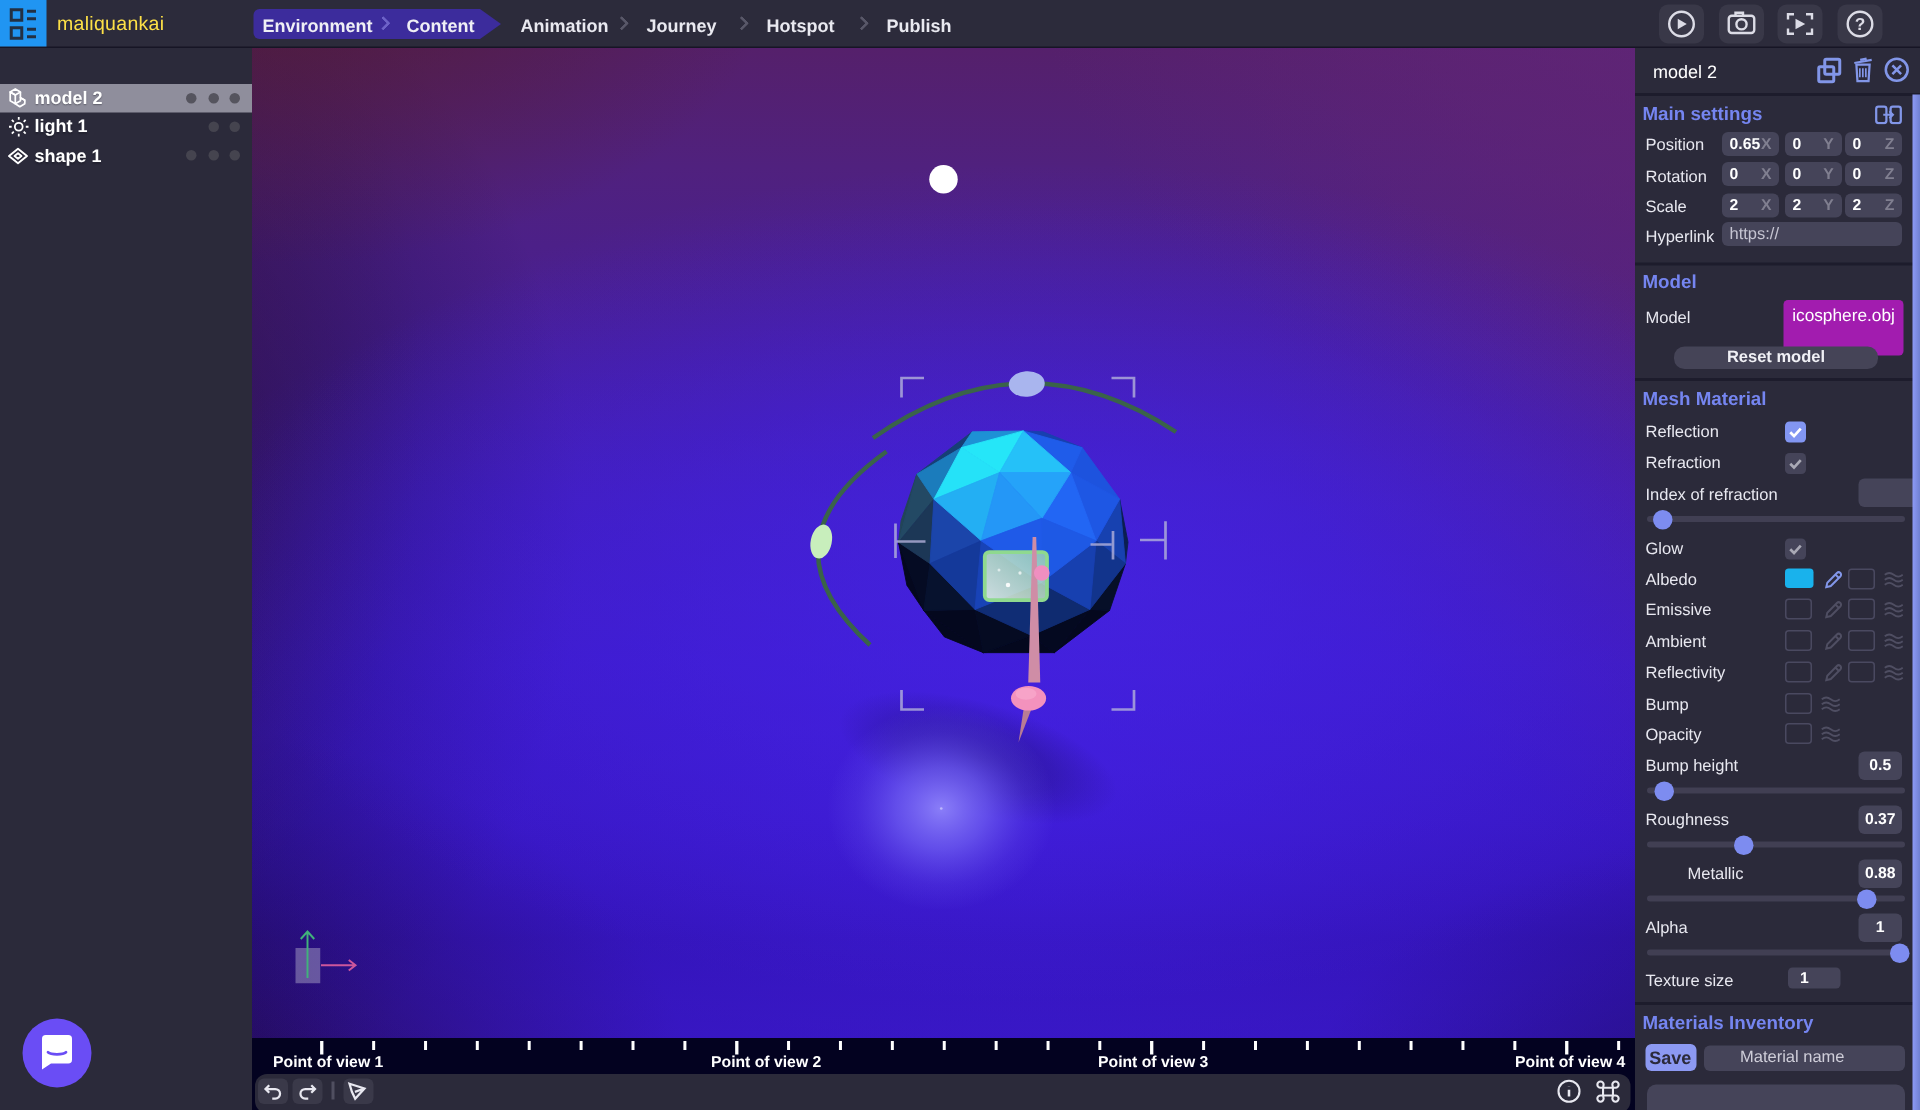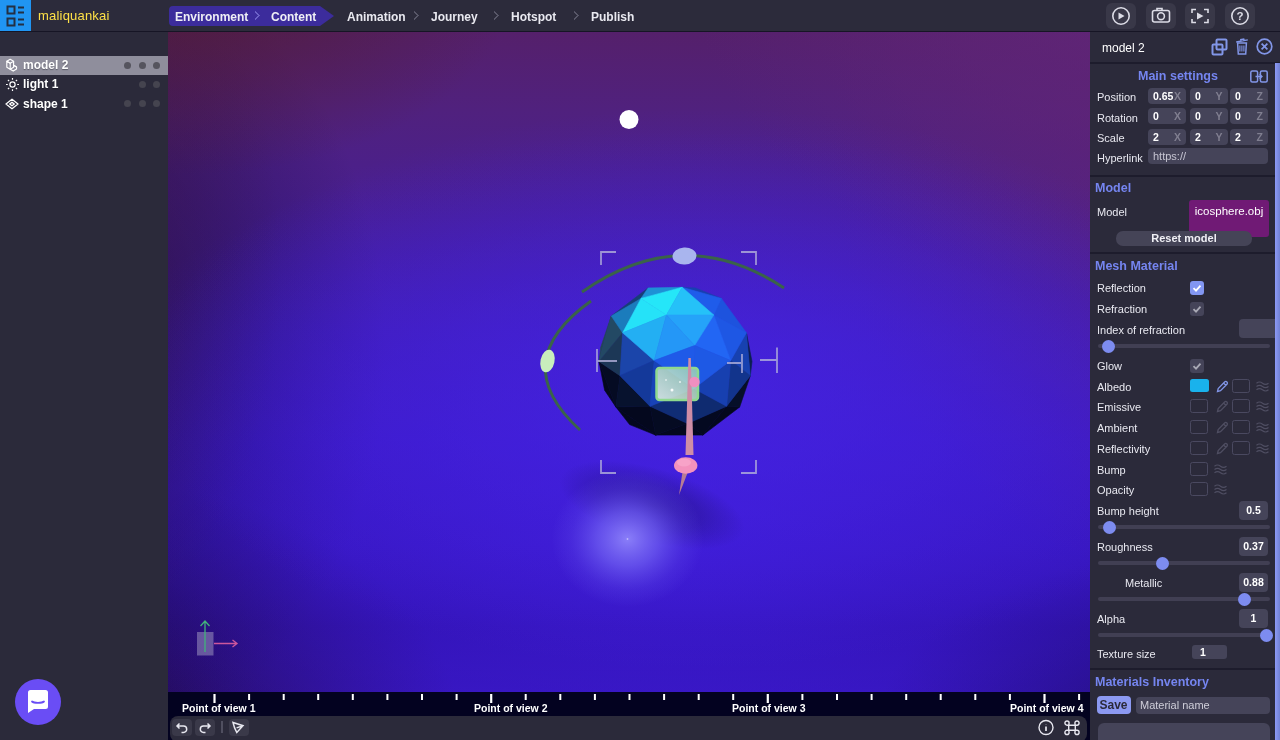--- a/index.html
+++ b/index.html
@@ -327,21 +327,21 @@
         <path d="M4.9 8.5v6M6.9 8.5v6M8.9 8.5v6" stroke-width="1.1"></path>
       </g>
     </svg>
 <svg class="abs" style="left:166px;top:6px;" width="17" height="17" viewBox="0 0 17 17">
       <g stroke="#8296e8" stroke-width="1.7" fill="none">
         <circle cx="8.5" cy="8.5" r="7.3"></circle>
         <path d="M5.6 5.6l5.8 5.8M11.4 5.6l-5.8 5.8"></path>
       </g>
     </svg>
 <div class="sep" style="top:30px;"></div>
-<div class="shead" style="top:37px;margin-left:43px;">Main settings</div>
+<div class="shead" style="top:37px;">Main settings</div>
 <svg class="abs" style="left:160px;top:37.5px;" width="18" height="13" viewBox="0 0 18 13">
       <g stroke="#8296e8" stroke-width="1.5" fill="none">
         <rect x="0.8" y="1" width="6.8" height="11" rx="1.5"></rect>
         <rect x="10.4" y="1" width="6.8" height="11" rx="1.5"></rect>
         <path d="M5.5 6.5h6.5m-2.4-2.3 2.4 2.3-2.4 2.3" stroke-width="1.3"></path>
       </g>
     </svg>
 <div class="rlbl" style="top:59.0px;">Position</div>
 <div class="ibox" style="left:58px;top:55.5px;width:38px;">
       <span class="v">0.65</span>
@@ -381,21 +381,21 @@
       <span class="v">2</span>
       <span class="sfx">Z</span>
     </div>
 <div class="rlbl" style="top:119.5px;">Hyperlink</div>
 <div class="ibox" style="left:58px;top:116px;width:120px;">
       <span class="v" style="color:#c6c5d2;font-weight:500;font-size:11px;">https://</span>
     </div>
 <div class="sep" style="top:143px;"></div>
 <div class="shead" style="top:149px;">Model</div>
 <div class="rlbl" style="top:174px;">Model</div>
-<div class="abs" style="left:99px;top:168px;width:80px;height:37px;background:#701a75;border-radius:3px;color:#fff;font-size:11.5px;text-align:center;line-height:23px;">icosphere.obj</div>
+<div class="abs" style="left:99px;top:168px;width:80px;height:37px;background:#a21caf;border-radius:3px;color:#fff;font-size:11.5px;text-align:center;line-height:23px;">icosphere.obj</div>
 <div class="abs" style="left:26px;top:199px;width:136px;height:15px;background:#454457;border-radius:7px;color:#f0f0f5;font-size:11px;font-weight:700;text-align:center;line-height:15px;">Reset model</div>
 <div class="sep" style="top:220px;"></div>
 <div class="shead" style="top:227px;">Mesh Material</div>
 <div class="rlbl" style="top:250px;">Reflection</div>
 <div class="abs" style="left:100px;top:249px;width:14px;height:14px;border-radius:3px;background:#8296f2;"></div>
 <svg class="abs" style="left:100px;top:249px;" width="14" height="14" viewBox="0 0 14 14">
       <path d="M3.5 7.2l2.5 2.5 4.5-5" stroke="#fff" stroke-width="1.8" fill="none"></path>
     </svg>
 <div class="rlbl" style="top:271px;">Refraction</div>
 <div class="abs" style="left:100px;top:270px;width:14px;height:14px;border-radius:3px;background:#454459;"></div>
@@ -483,16 +483,16 @@
 <div class="thumb" style="left:148px;top:560.5px;"></div>
 <div class="rlbl" style="top:581px;">Alpha</div>
 <div class="vbox" style="top:577px;">1</div>
 <div class="track" style="top:600.5px;"></div>
 <div class="thumb" style="left:170px;top:596.5px;"></div>
 <div class="rlbl" style="top:615.5px;">Texture size</div>
 <div class="abs" style="left:102px;top:613px;width:35px;height:14px;background:#454459;border-radius:3px;color:#fff;font-size:10.5px;font-weight:700;line-height:14px;"><span style="margin-left:8px;">1</span></div>
 <div class="sep" style="top:636px;"></div>
 <div class="shead" style="top:643px;">Materials Inventory</div>
 <div class="abs" style="left:6.5px;top:664px;width:34px;height:18px;background:#8c99f2;border-radius:4px;color:#2b2a3a;font-size:12px;font-weight:700;text-align:center;line-height:18px;">Save</div>
-<div class="abs" style="left:46px;top:664.5px;width:134px;height:17.5px;background:#454459;border-radius:4px;color:#cfced9;font-size:11px;font-weight:500;line-height:17.5px;"><span style="margin-left:4px;">Material name</span></div>
+<div class="abs" style="left:46px;top:664.5px;width:134px;height:17.5px;background:#454459;border-radius:4px;color:#cfced9;font-size:11px;font-weight:500;line-height:17.5px;"><span style="margin-left:24px;">Material name</span></div>
 <div class="abs" style="left:7.5px;top:691px;width:172.5px;height:49px;background:#454459;border-radius:6px;"></div>
 </div>
 <div id="rscroll"></div>
 
 </body></html>

